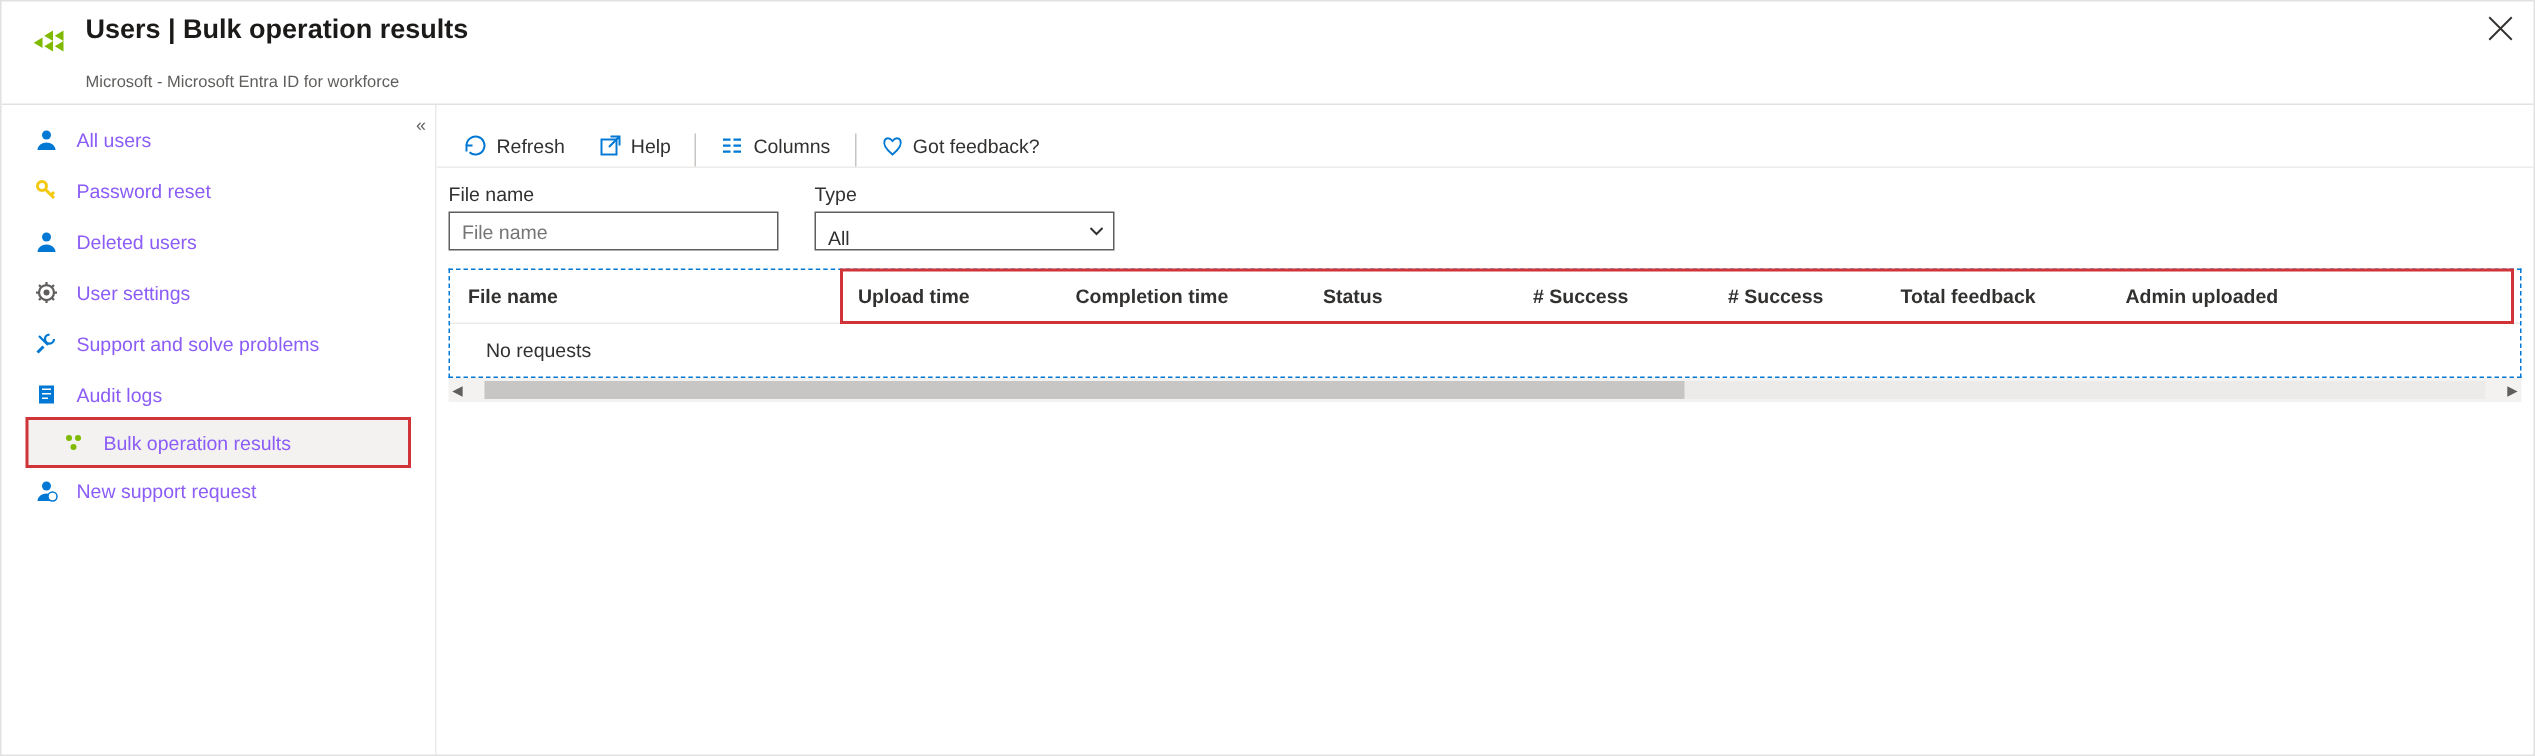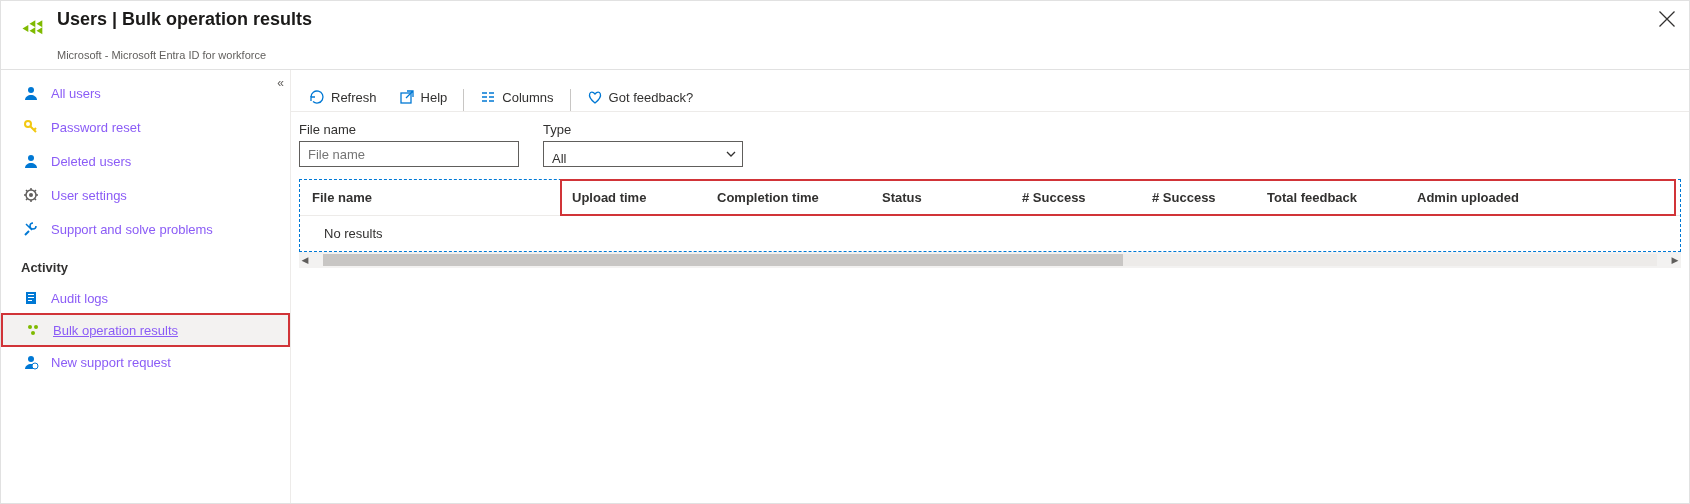--- a/index.html
+++ b/index.html
@@ -65,24 +65,23 @@
       align-items: center;
       height: 34px;
       padding: 0 14px 0 22px;
       cursor: pointer;
       color: #8b5cf6;
       gap: 12px;
     }
     .nav-item.selected {
       background: #f3f2f1;
       border: 2px solid #d13438;
-      margin: -2px 0;
+      margin: -2px 16px;
       position: relative;
       z-index: 1;
-      text-decoration: underline;
     }
     .nav-icon {
       width: 16px; height: 16px;
       flex-shrink: 0;
       display: flex; align-items: center; justify-content: center;
     }
     .nav-section {
       font-weight: 600;
       padding: 14px 14px 6px 20px;
       color: #323130;
@@ -273,21 +272,20 @@
     <div class="nav-item">
       <span class="nav-icon">
         <svg viewBox="0 0 16 16" width="16" height="16">
             <path d="M3 3 L9 9 M13 5 a3 3 0 1 1 -3 -3" stroke="#0078d4" stroke-width="1.5" fill="none"></path>
             <path d="M2 14 L6 10" stroke="#0078d4" stroke-width="2"></path>
           </svg>
       </span>
       <span>Support and solve problems</span>
     </div>
 
-    <div class="nav-section">Activity</div>
 
     <div class="nav-item">
       <span class="nav-icon">
         <svg viewBox="0 0 16 16" width="16" height="16">
             <rect x="3" y="2" width="10" height="12" fill="#0078d4"></rect>
             <rect x="5" y="4" width="6" height="1" fill="#fff"></rect>
             <rect x="5" y="7" width="6" height="1" fill="#fff"></rect>
             <rect x="5" y="10" width="4" height="1" fill="#fff"></rect>
           </svg>
       </span>
@@ -380,21 +378,21 @@
         <div class="th first">File name</div>
         <div class="th" style="width:145px">Upload time</div>
         <div class="th" style="width:165px">Completion time</div>
         <div class="th" style="width:140px">Status</div>
         <div class="th" style="width:130px"># Success</div>
         <div class="th" style="width:115px"># Success</div>
         <div class="th" style="width:150px">Total feedback</div>
         <div class="th" style="width:150px">Admin uploaded</div>
         <div class="header-highlight" style="left:260px; right:4px;"></div>
       </div>
-      <div class="no-results">No results</div>
+      <div class="no-results">No requests</div>
     </div>
 
     <div class="hscroll">
       <div class="hscroll-arrow">◀</div>
       <div class="hscroll-track">
         <div class="hscroll-thumb"></div>
       </div>
       <div class="hscroll-arrow">▶</div>
     </div>
   </div>

